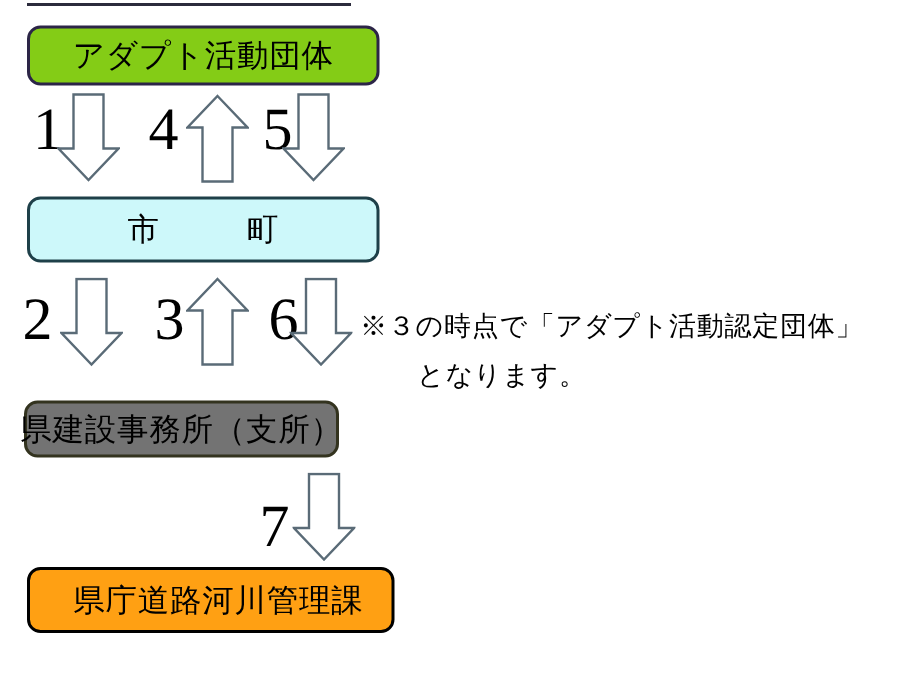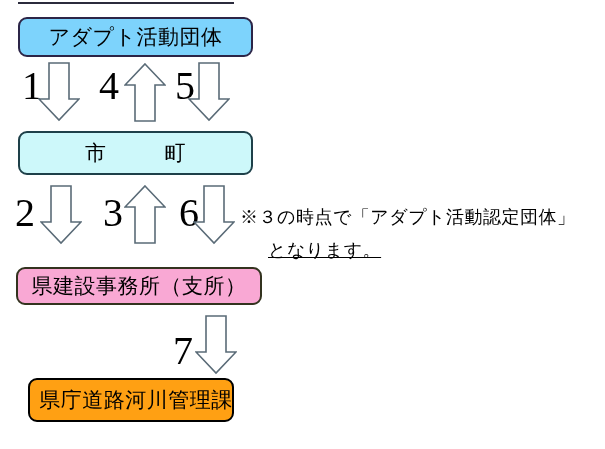--- a/index.html
+++ b/index.html
@@ -17,30 +17,30 @@
   .arrow{position:absolute;}
   .arrow-shape{fill:#ffffff;stroke:#5a6b77;stroke-width:1.6;stroke-linejoin:miter;}
   .num{
     position:absolute;font-size:40px;line-height:40px;height:40px;
     font-family:"Liberation Serif","DejaVu Serif",serif;
   }
   .note{
     position:absolute;left:240px;top:201px;font-size:18px;line-height:33px;
     letter-spacing:0.5px;white-space:nowrap;
   }
-  .note-line2{margin-left:28px;text-decoration:underline;}
+  .note-line2{margin-left:38px;}
 </style>
 </head>
 <body>
 
 <div class="stage">
 
   <div class="top-rule"></div>
 
-  <div class="box" style="left: 18px; top: 17px; width: 235px; height: 40px; background-color: #7dd3fc; border-color: rgb(44, 37, 71);">
+  <div class="box" style="left: 18px; top: 17px; width: 235px; height: 40px; background-color: #84cc16; border-color: rgb(44, 37, 71);">
     <span class="box-label">アダプト活動団体</span>
   </div>
 
   <div class="num" style="left:22px;top:66px">1</div>
   <svg class="arrow" style="left:38px;top:62px" width="42" height="60" viewBox="0 0 42 60">
     <polygon class="arrow-shape" points="11,1 31,1 31,37 41,37 21,58 1,37 11,37"></polygon>
   </svg>
 
   <div class="num" style="left:99px;top:66px">4</div>
   <svg class="arrow" style="left:124px;top:62px" width="42" height="60" viewBox="0 0 42 60">
@@ -72,26 +72,26 @@
   <div class="num" style="left:179px;top:193px">6</div>
   <svg class="arrow" style="left:193px;top:185px" width="42" height="60" viewBox="0 0 42 60">
     <polygon class="arrow-shape" points="11,1 31,1 31,37 41,37 21,58 1,37 11,37"></polygon>
   </svg>
 
   <div class="note">
     <div class="note-line1">※３の時点で「アダプト活動認定団体」</div>
     <div class="note-line2">となります。</div>
   </div>
 
-  <div class="box" style="left: 16px; top: 267px; width: 246px; height: 38px; background-color: #f9a8d4; border-color: rgb(51, 51, 31);">
+  <div class="box" style="left: 16px; top: 267px; width: 210px; height: 38px; background-color: #737373; border-color: rgb(51, 51, 31);">
     <span class="box-label">県建設事務所（支所）</span>
   </div>
 
   <div class="num" style="left:173px;top:331px">7</div>
   <svg class="arrow" style="left:195px;top:315px" width="42" height="60" viewBox="0 0 42 60">
     <polygon class="arrow-shape" points="11,1 31,1 31,37 41,37 21,58 1,37 11,37"></polygon>
   </svg>
 
-  <div class="box" style="left: 28px; top: 378px; width: 206px; height: 44px; background-color: rgb(255, 160, 19); border-color: rgb(0, 0, 0); padding-left: 10px;">
+  <div class="box" style="left: 18px; top: 378px; width: 245px; height: 44px; background-color: rgb(255, 160, 19); border-color: rgb(0, 0, 0); padding-left: 10px;">
     <span class="box-label">県庁道路河川管理課</span>
   </div>
 
 </div>
 
 </body></html>

